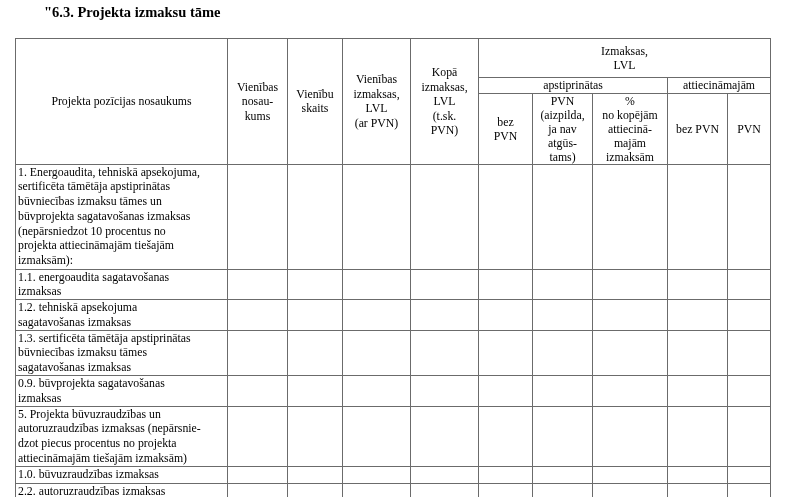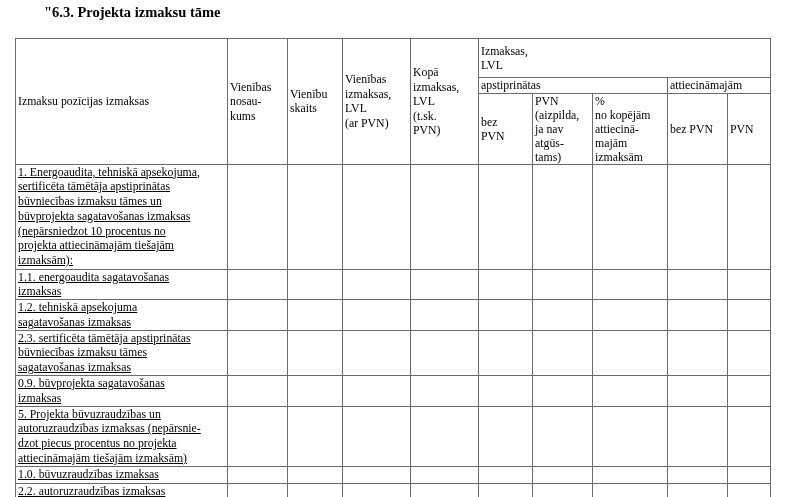--- a/index.html
+++ b/index.html
@@ -33,31 +33,31 @@
   table.cost-table th,
   table.cost-table td {
     border: 1px solid #6b6b6b;
     padding: 0 2px;
     font-size: 11.8px;
     font-weight: normal;
     overflow: hidden;
     white-space: pre-line;
   }
   thead th {
-    text-align: left;
+    text-align: center;
     vertical-align: middle;
     line-height: 14.5px;
   }
   tr.h-sub th { line-height: 14px; margin-left: 12px; }
   tbody td {
     vertical-align: top;
     text-align: left;
     line-height: 14.8px;
   }
-  td.label-cell { padding-left: 2px; padding-right: 1px; text-decoration: underline; }
+  td.label-cell { padding-left: 2px; padding-right: 1px; }
   tr.hr1 { height: 39px; }
   tr.hr2 { height: 15px; }
   tr.hr3 { height: 71px; }
 </style>
 </head>
 <body>
 
 <div class="page">
 
   <h1 class="doc-title">"6.3. Projekta izmaksu tāme</h1>
@@ -70,21 +70,21 @@
       <col style="width:68px">
       <col style="width:68px">
       <col style="width:54px">
       <col style="width:60px">
       <col style="width:75px">
       <col style="width:60px">
       <col style="width:43px">
     </colgroup>
     <thead>
       <tr class="hr1">
-        <th rowspan="3">Izmaksu pozīcijas izmaksas</th>
+        <th rowspan="3">Projekta pozīcijas nosaukums</th>
         <th rowspan="3">Vienības
 nosau-
 kums</th>
         <th rowspan="3">Vienību
 skaits</th>
         <th rowspan="3">Vienības
 izmaksas,
 LVL
 (ar PVN)</th>
         <th rowspan="3">Kopā
@@ -155,21 +155,21 @@
           <td></td>
           <td></td>
           <td></td>
           <td></td>
           <td></td>
           <td></td>
           <td></td>
           <td></td>
       </tr>
       <tr style="height:45px">
-        <td class="label-cell">2.3. sertificēta tāmētāja apstiprinātas
+        <td class="label-cell">1.3. sertificēta tāmētāja apstiprinātas
 būvniecības izmaksu tāmes
 sagatavošanas izmaksas</td>
         <td></td>
           <td></td>
           <td></td>
           <td></td>
           <td></td>
           <td></td>
           <td></td>
           <td></td>

